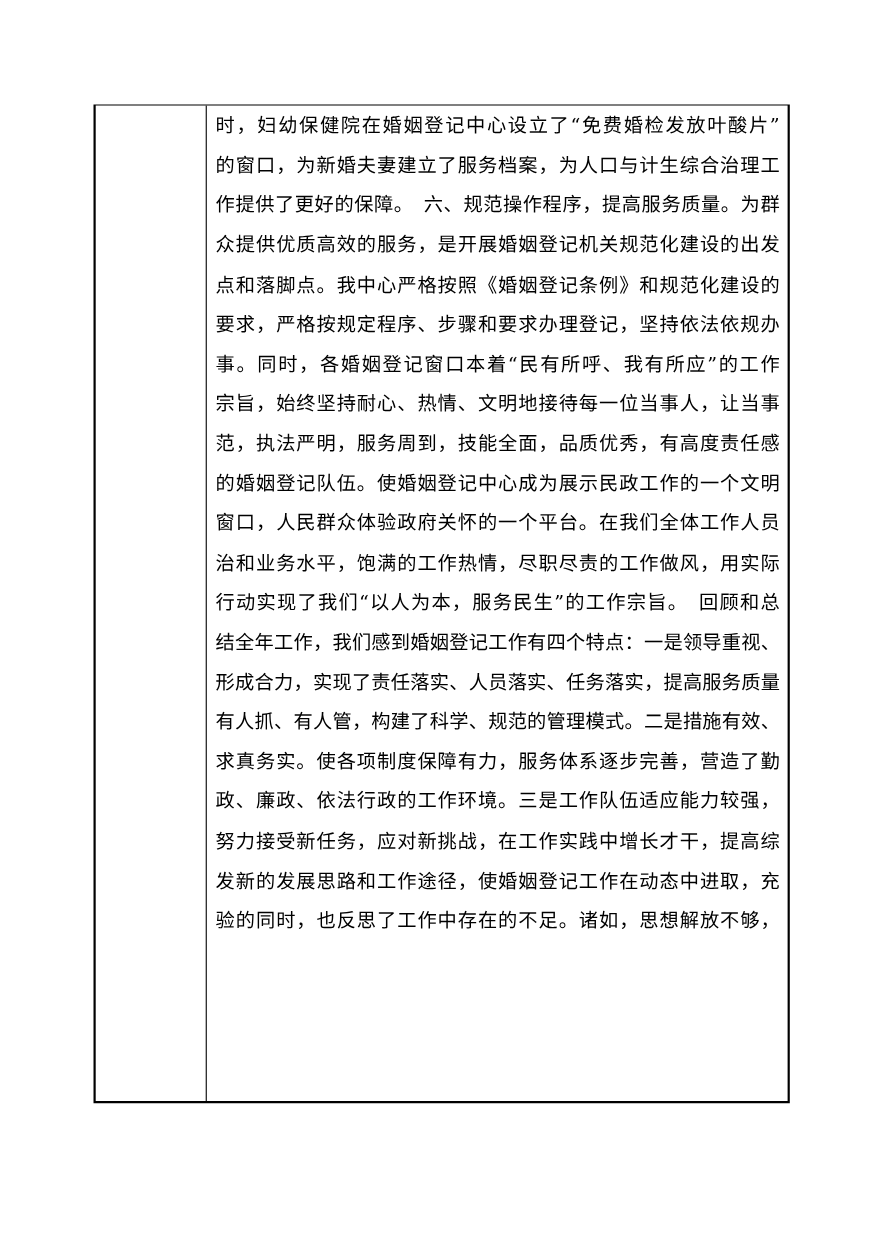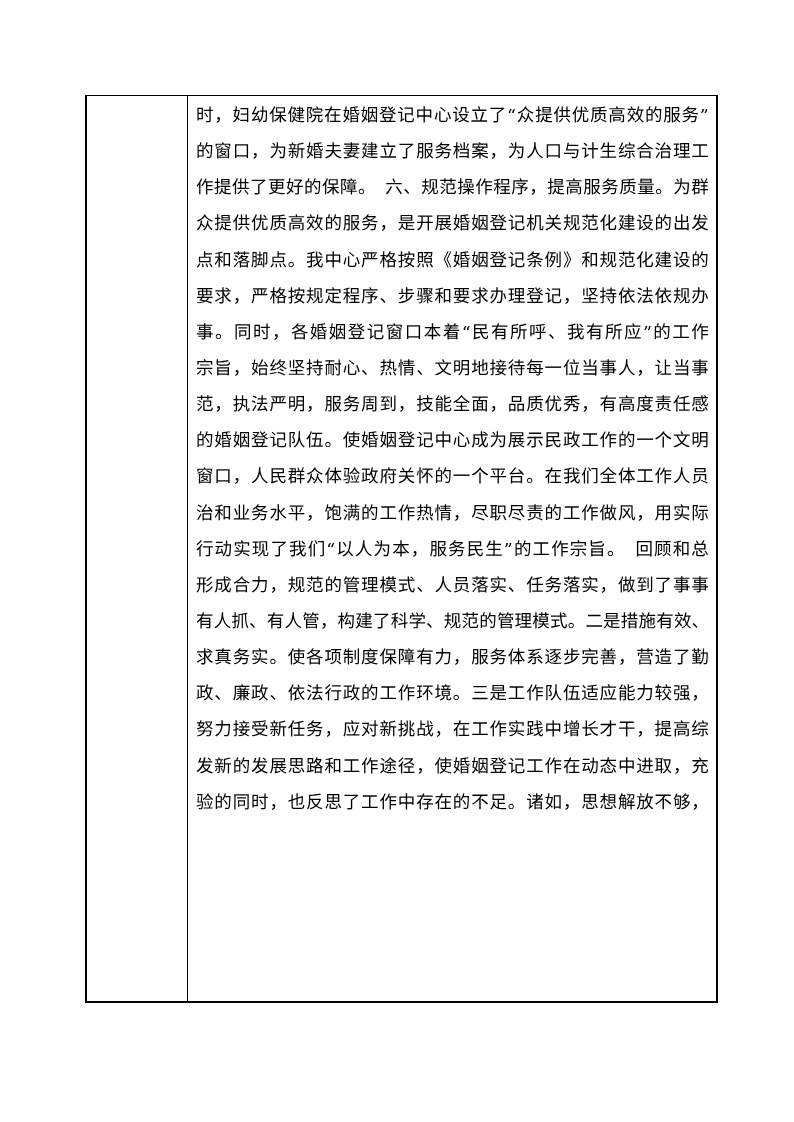--- a/index.html
+++ b/index.html
@@ -52,34 +52,35 @@
     letter-spacing: 0.2px;
   }
 </style>
 </head>
 <body>
 
 <div class="page">
   <div class="doc-table">
     <div class="cell-left"></div>
     <div class="cell-right">
-      <div class="tline">时，妇幼保健院在婚姻登记中心设立了“众提供优质高效的服务”</div>
+      <div class="tline">时，妇幼保健院在婚姻登记中心设立了“免费婚检发放叶酸片”</div>
       <div class="tline">的窗口，为新婚夫妻建立了服务档案，为人口与计生综合治理工</div>
       <div class="tline">作提供了更好的保障。　六、规范操作程序，提高服务质量。为群</div>
       <div class="tline">众提供优质高效的服务，是开展婚姻登记机关规范化建设的出发</div>
       <div class="tline">点和落脚点。我中心严格按照《婚姻登记条例》和规范化建设的</div>
       <div class="tline">要求，严格按规定程序、步骤和要求办理登记，坚持依法依规办</div>
       <div class="tline">事。同时，各婚姻登记窗口本着“民有所呼、我有所应”的工作</div>
       <div class="tline">宗旨，始终坚持耐心、热情、文明地接待每一位当事人，让当事</div>
       <div class="tline">范，执法严明，服务周到，技能全面，品质优秀，有高度责任感</div>
       <div class="tline">的婚姻登记队伍。使婚姻登记中心成为展示民政工作的一个文明</div>
       <div class="tline">窗口，人民群众体验政府关怀的一个平台。在我们全体工作人员</div>
       <div class="tline">治和业务水平，饱满的工作热情，尽职尽责的工作做风，用实际</div>
       <div class="tline">行动实现了我们“以人为本，服务民生”的工作宗旨。　回顾和总</div>
-      <div class="tline">形成合力，规范的管理模式、人员落实、任务落实，做到了事事</div>
+      <div class="tline">结全年工作，我们感到婚姻登记工作有四个特点：一是领导重视、</div>
+      <div class="tline">形成合力，实现了责任落实、人员落实、任务落实，提高服务质量</div>
       <div class="tline">有人抓、有人管，构建了科学、规范的管理模式。二是措施有效、</div>
       <div class="tline">求真务实。使各项制度保障有力，服务体系逐步完善，营造了勤</div>
       <div class="tline">政、廉政、依法行政的工作环境。三是工作队伍适应能力较强，</div>
       <div class="tline">努力接受新任务，应对新挑战，在工作实践中增长才干，提高综</div>
       <div class="tline">发新的发展思路和工作途径，使婚姻登记工作在动态中进取，充</div>
       <div class="tline">验的同时，也反思了工作中存在的不足。诸如，思想解放不够，</div>
     </div>
   </div>
 </div>
 

